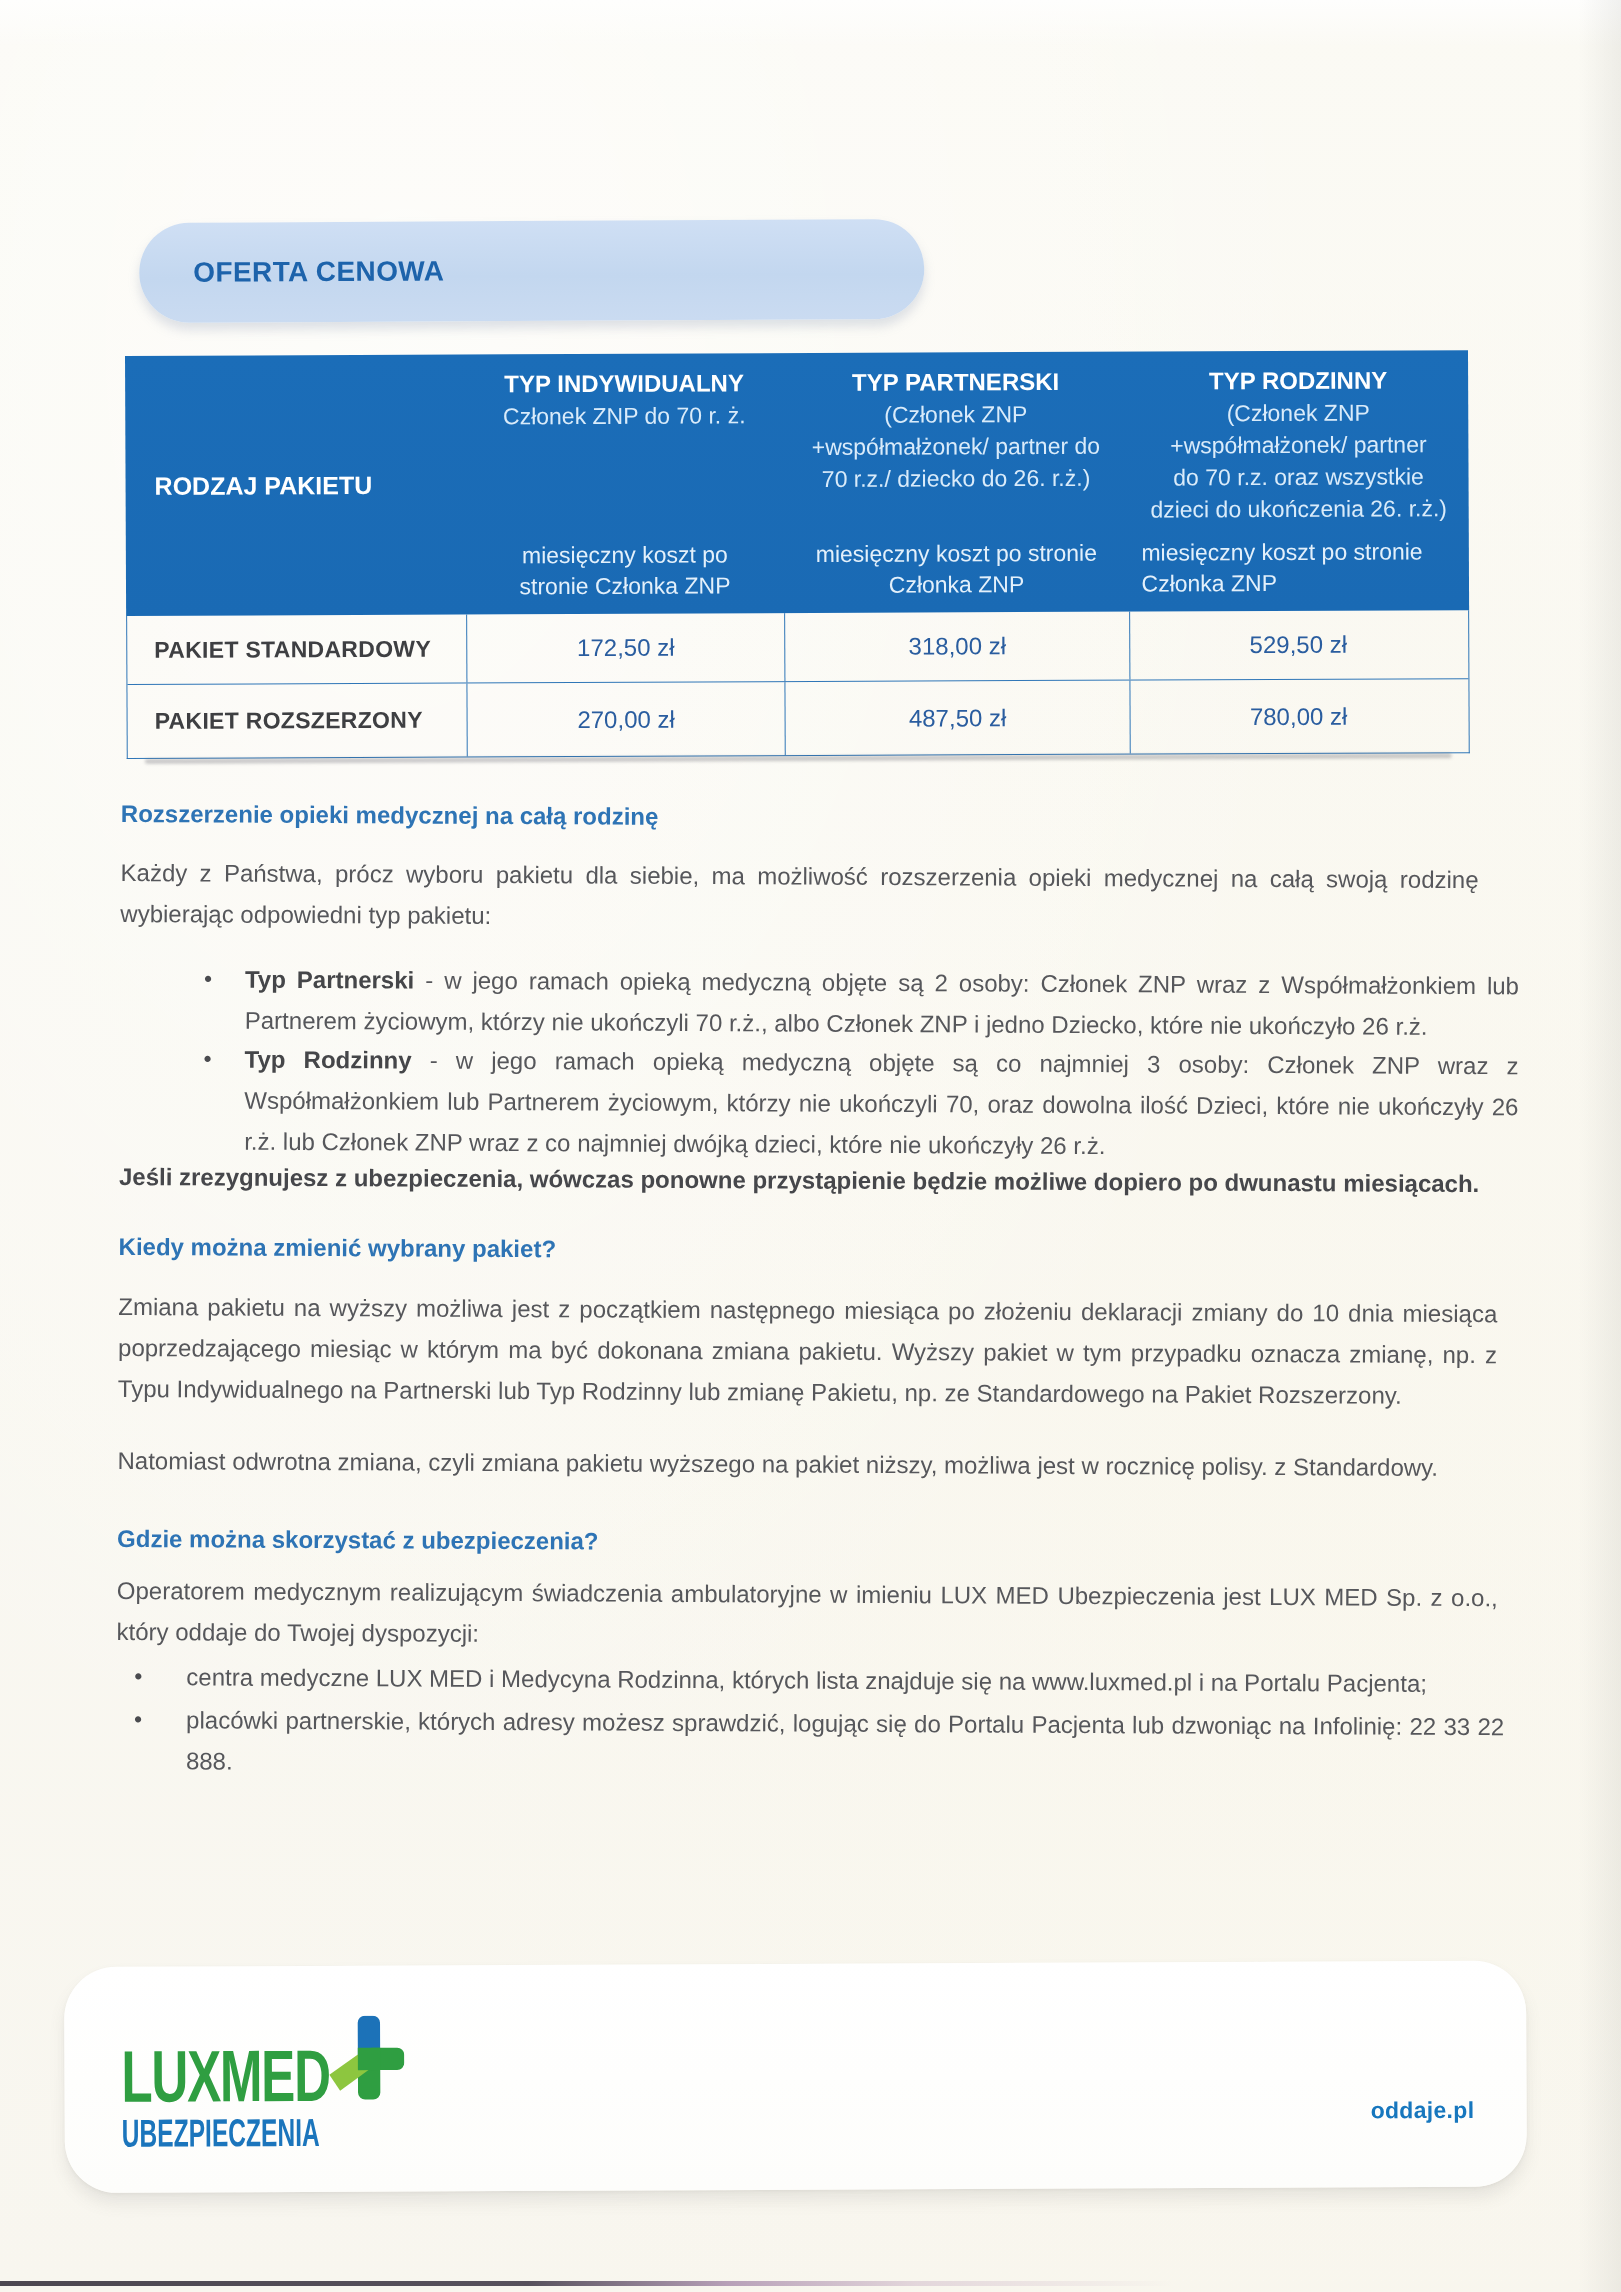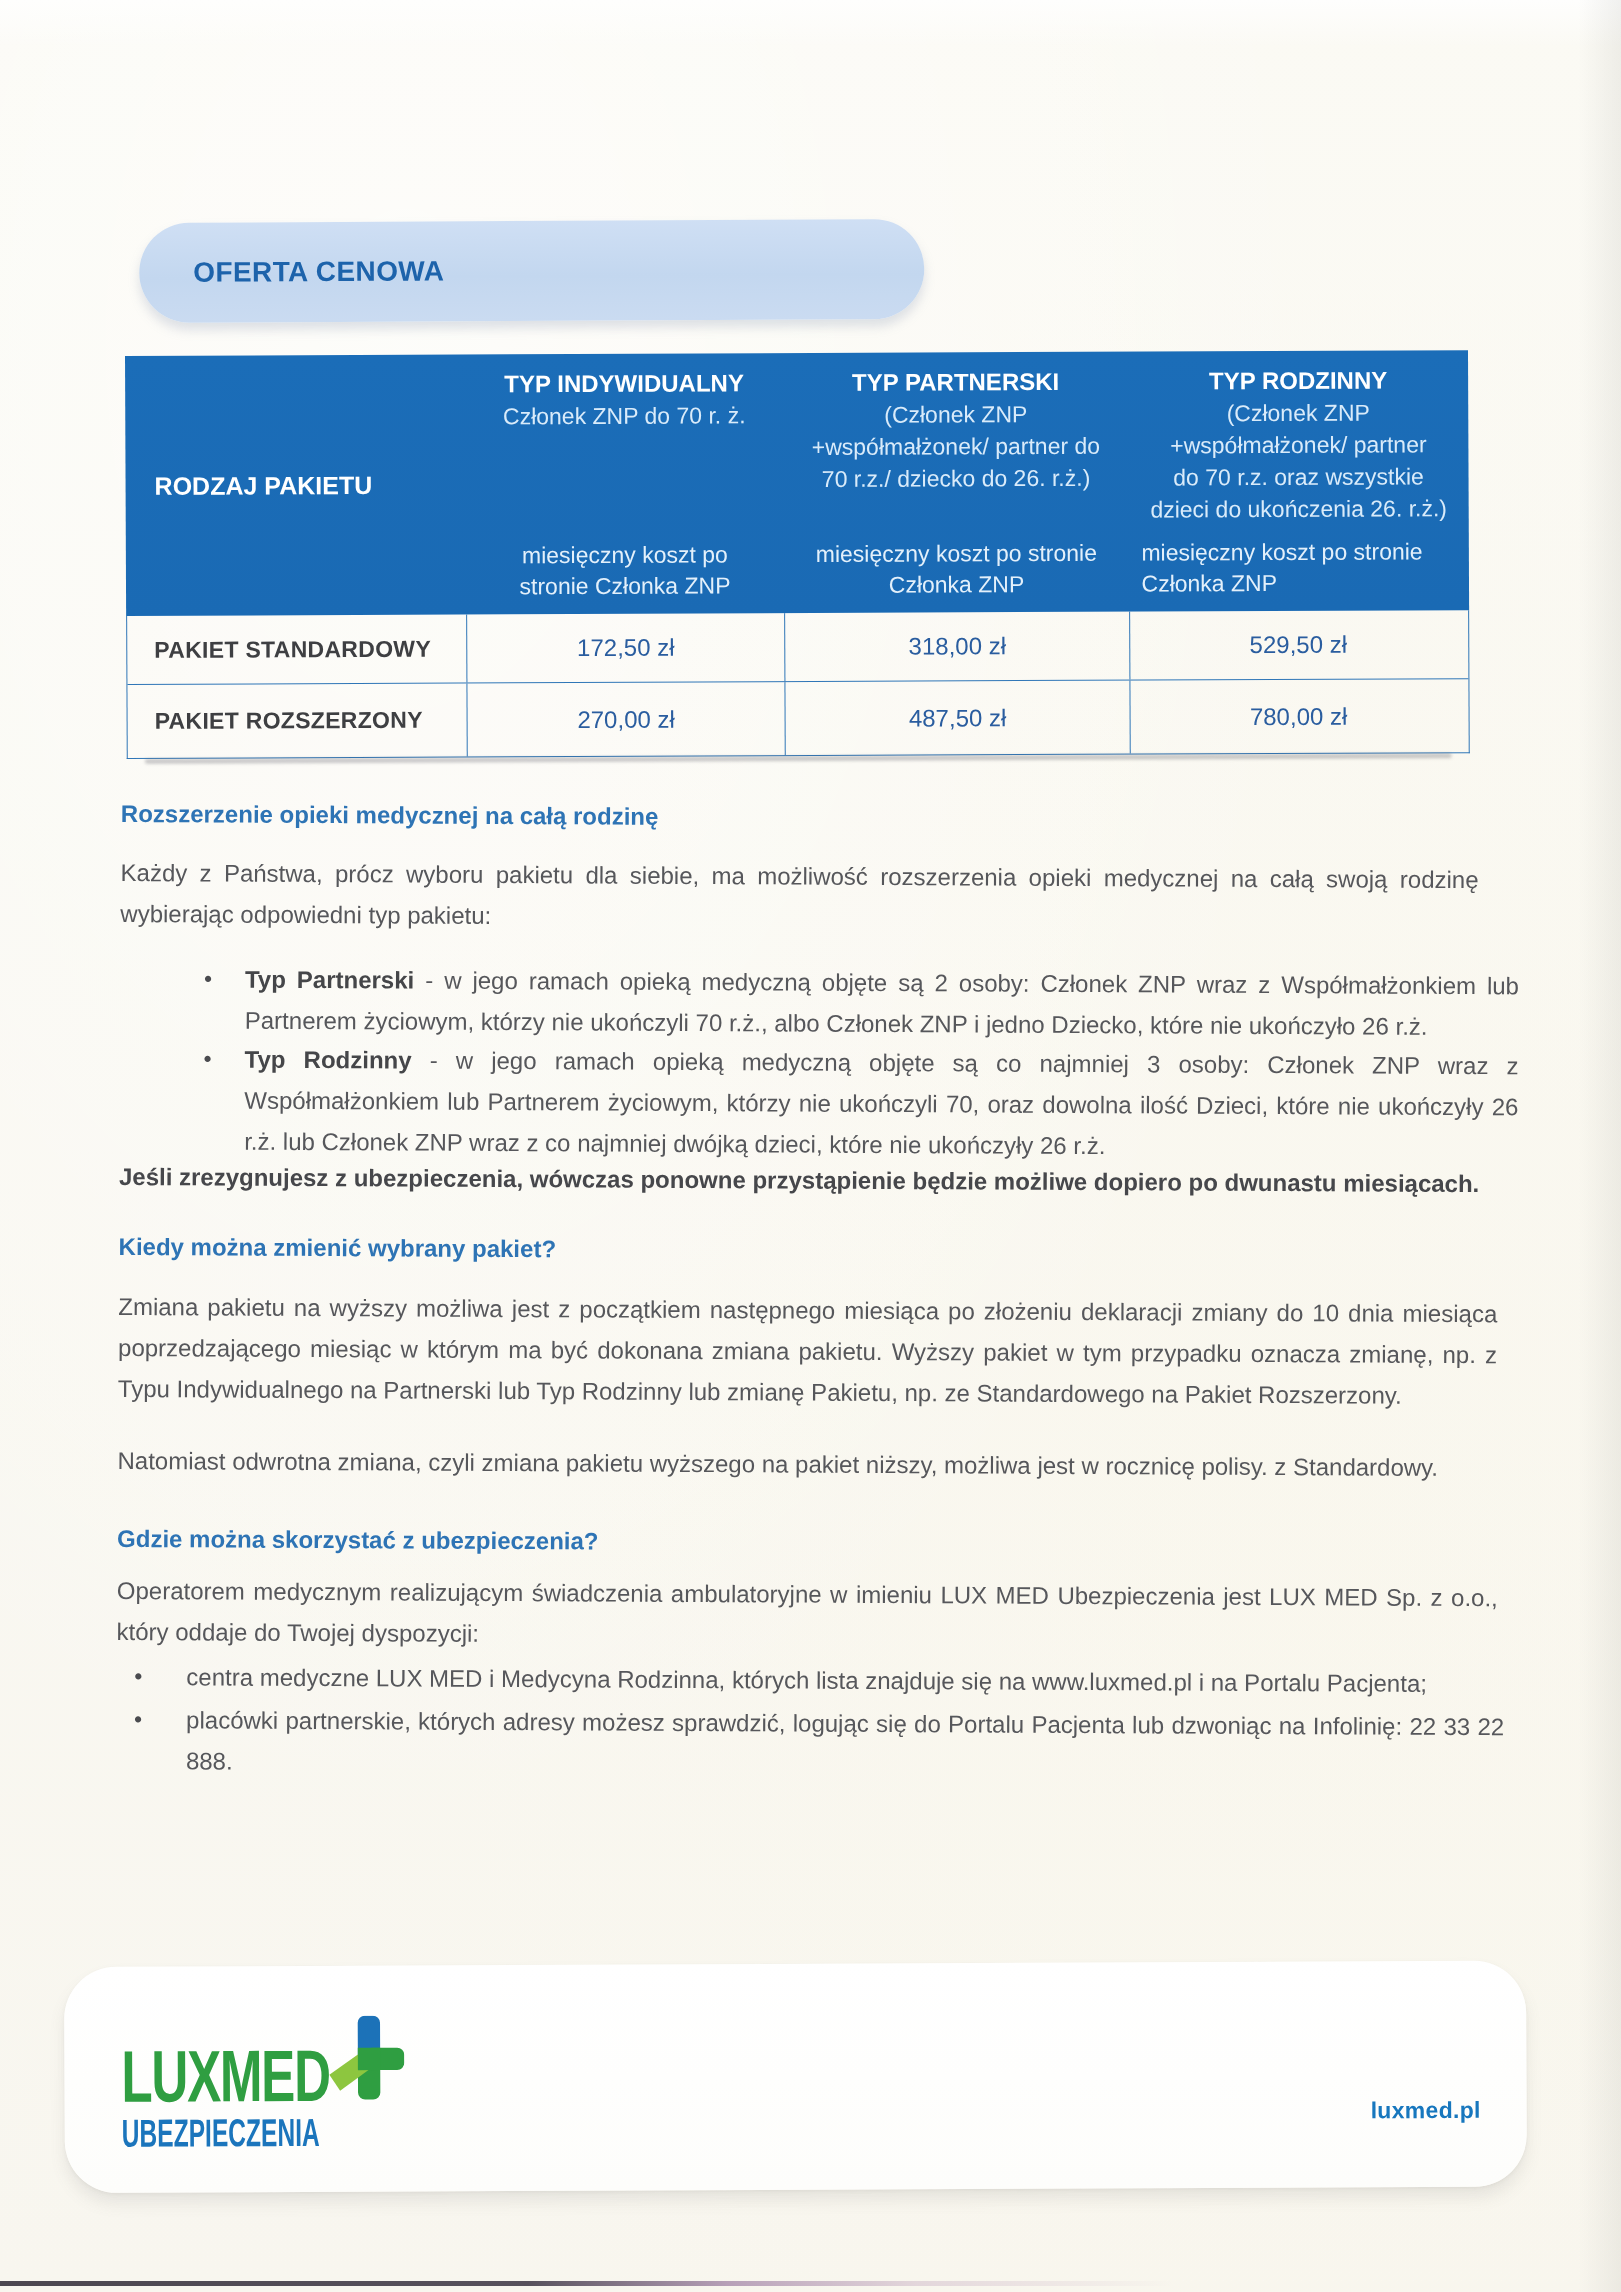--- a/index.html
+++ b/index.html
@@ -211,17 +211,17 @@
     <div class="logo-word">LUXMED</div>
     <div class="logo-sub">UBEZPIECZENIA</div>
     <svg class="logo-cross" width="77" height="100" viewBox="0 0 86 112">
       <rect x="34" y="0" width="25" height="56" rx="8" fill="#1c72b8"></rect>
       <rect x="34" y="46" width="25" height="48" rx="8" fill="#2f9e41"></rect>
       <rect x="42" y="36" width="44" height="25" rx="8" fill="#2f9e41"></rect>
       <polygon points="2,66 36,42 47,60 14,84" fill="#8dc63f"></polygon>
       <rect x="34" y="36" width="25" height="25" fill="#2f9e41"></rect>
     </svg>
   </div>
-  <div class="website">luxmed.pl</div>
+  <div class="website">oddaje.pl</div>
 </div>
 
 <div class="scan-line"></div>
 
 
 </body></html>

